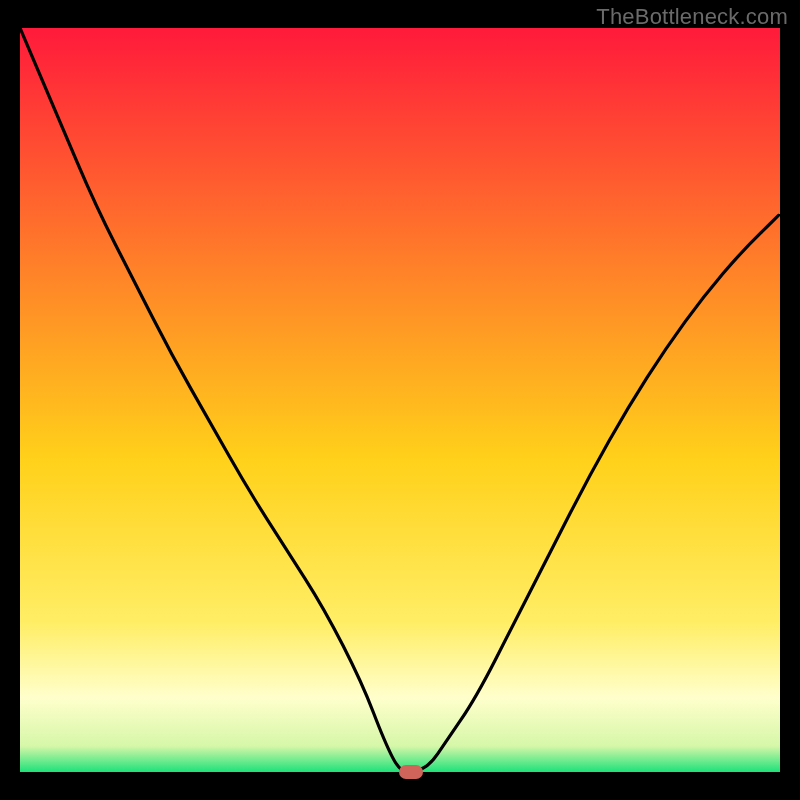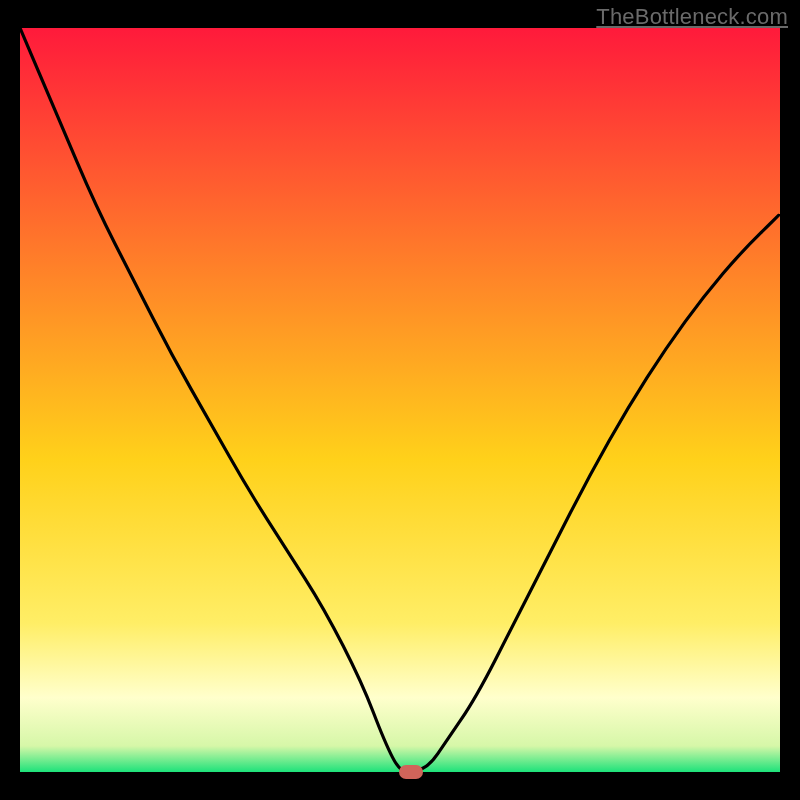--- a/index.html
+++ b/index.html
@@ -19,21 +19,20 @@
   }
   .watermark {
     position: absolute;
     top: 4px;
     right: 12px;
     color: #6a6a6a;
     font-size: 22px;
     font-weight: 500;
     letter-spacing: 0.2px;
     z-index: 5;
-    text-decoration: underline;
   }
   .plot-area {
     position: absolute;
     left: 20px;
     top: 28px;
     width: 760px;
     height: 744px;
     background: #000;
   }
   .plot-area svg {

